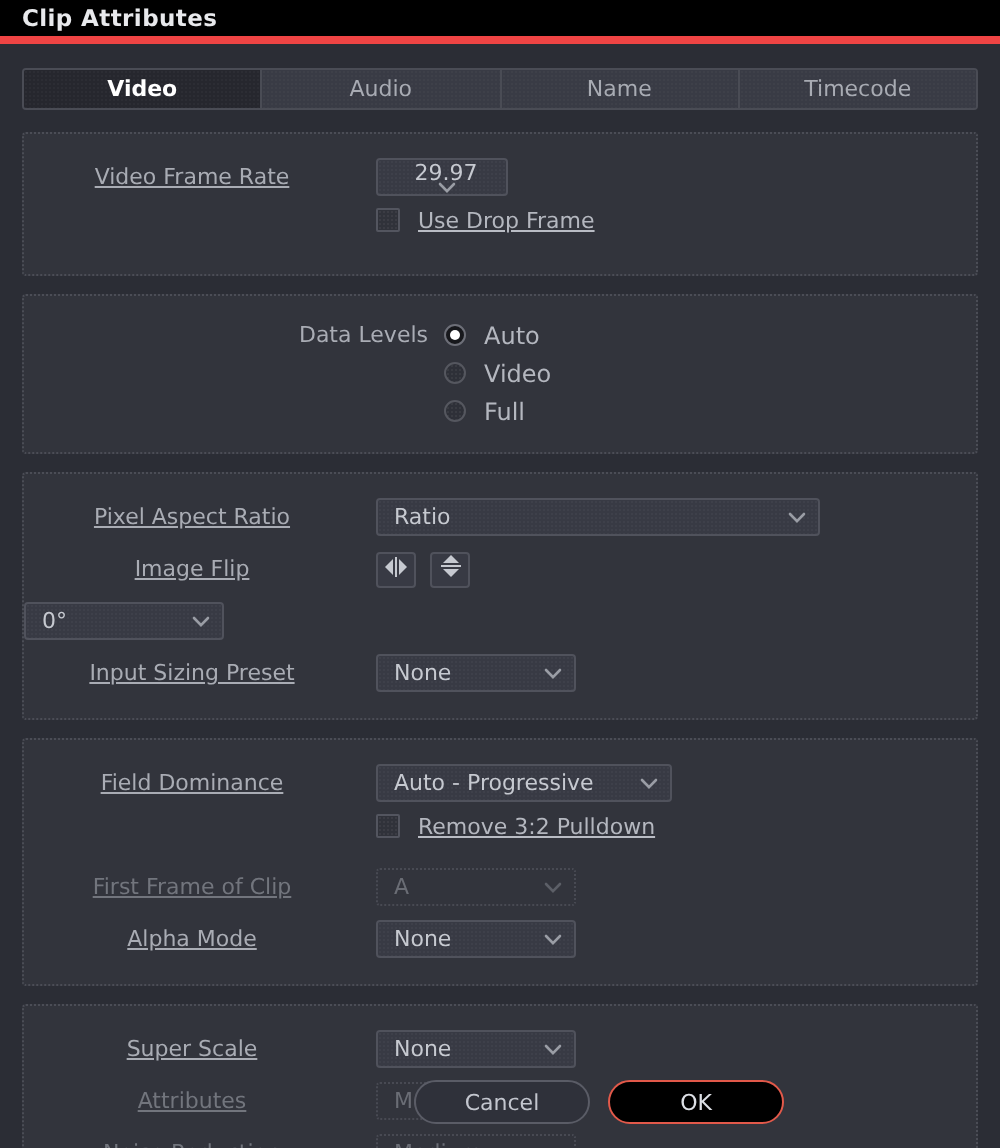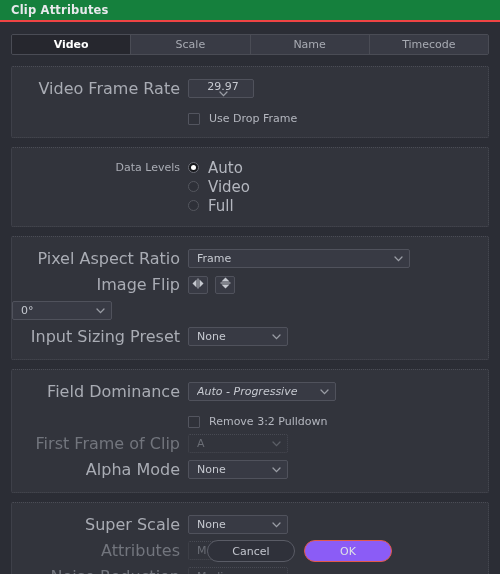--- a/index.html
+++ b/index.html
@@ -14,22 +14,22 @@
     background: #2b2d35;
     font-family: "DejaVu Sans", "Liberation Sans", sans-serif;
     color: #b9bcc4;
     font-size: 11px;
     -webkit-font-smoothing: antialiased;
   }
 
   
   .titlebar {
     height: 22px;
-    background: #15803d;
-    border-bottom: 2px solid #ef4444;
+    background: #000000;
+    border-bottom: 4px solid #ef4444;
     display: flex;
     align-items: center;
     padding-left: 11px;
   }
   .titlebar-text {
     font-size: 11.5px;
     font-weight: bold;
     color: #e8e9ec;
     letter-spacing: 0.2px;
   }
@@ -84,26 +84,27 @@
   .row {
     display: flex;
     align-items: center;
     height: 21px;
     margin-bottom: 5px;
   }
   .row:last-child { margin-bottom: 0; }
 
   .label {
     width: 176px;
-    text-align: right;
+    text-align: center;
     padding-right: 8px;
-    font-size: 16px;
+    font-size: 11px;
     color: #a9acb4;
     white-space: nowrap;
     flex: 0 0 auto;
+    text-decoration: underline;
   }
   .label.dim { color: #72757d; }
 
   
   .dropdown {
     height: 19px;
     background: #383a44;
     border: 1px solid #50525c;
     border-radius: 2px;
     display: flex;
@@ -132,28 +133,29 @@
   .dropdown.disabled {
     background: #32343c;
     border: 1px dotted #484a53;
     color: #6a6d75;
   }
   .dropdown.disabled .chev { color: #5c5f67; }
 
   .w-fr   { width: 66px; flex-direction: column; }
   .w-wide { width: 222px; }
   .w-mid  { width: 100px; }
-  .w-fd   { width: 148px; font-style: italic; }
+  .w-fd   { width: 148px; }
 
   
   .checkrow {
     display: flex;
-    align-items: flex-end;
+    align-items: flex-start;
     height: 21px;
     margin-bottom: 5px;
+    text-decoration: underline;
   }
   .checkrow .spacer { width: 176px; flex: 0 0 auto; }
   .checkbox {
     width: 12px;
     height: 12px;
     background: #30323a;
     border: 1px solid #53555f;
     border-radius: 1px;
     flex: 0 0 auto;
     background-image: radial-gradient(rgba(255,255,255,0.05) 0.5px, transparent 0.5px);
@@ -197,21 +199,21 @@
   .radio.on::after {
     content: "";
     position: absolute;
     left: 2px; top: 2px;
     width: 5px; height: 5px;
     border-radius: 50%;
     background: #ffffff;
   }
   .radio-text {
     margin-left: 9px;
-    font-size: 15px;
+    font-size: 12px;
     color: #b4b7bf;
   }
 
   
   .flipgroup { display: flex; align-items: center; gap: 7px; }
   .flipbtn {
     width: 20px;
     height: 18px;
     background: #383a44;
     border: 1px solid #50525c;
@@ -245,36 +247,36 @@
     font-size: 11px;
     color: #c3c6ce;
     background: #2f313a;
     border: 1px solid #5a5c66;
     cursor: default;
     padding: 0 14px;
   }
   .btn.primary {
     border: 1px solid #e2594a;
     color: #dde0e6;
-    background: #8b5cf6;
+    background: #000000;
   }
 </style>
 </head>
 <body>
 
 <div class="titlebar">
   <span class="titlebar-text">Clip Attributes</span>
 </div>
 
 <div class="tabbar">
   <div class="tab active">
     <span>Video</span>
   </div>
   <div class="tab">
-    <span>Scale</span>
+    <span>Audio</span>
   </div>
   <div class="tab">
     <span>Name</span>
   </div>
   <div class="tab">
     <span>Timecode</span>
   </div>
 </div>
 
 <div class="content">
@@ -291,21 +293,21 @@
         </span>
       </div>
     </div>
     <div class="checkrow" style="margin-bottom:0;">
       <div class="spacer"></div>
       <div class="checkbox"></div>
       <span class="check-label">Use Drop Frame</span>
     </div>
   </div>
 
-  <div class="panel" style="padding-top:10px;padding-bottom:11px;">
+  <div class="panel" style="padding-top:10px;padding-bottom:11px;padding-left:34px;">
     <div class="radiogroup">
       <div class="radiorow">
         <div class="radio-label-cell">Data Levels</div>
         <div class="radio on"></div>
         <span class="radio-text">Auto</span>
       </div>
       <div class="radiorow">
         <div class="radio-label-cell"></div>
         <div class="radio"></div>
         <span class="radio-text">Video</span>
@@ -315,21 +317,21 @@
         <div class="radio"></div>
         <span class="radio-text">Full</span>
       </div>
     </div>
   </div>
 
   <div class="panel">
     <div class="row">
       <div class="label">Pixel Aspect Ratio</div>
       <div class="dropdown w-wide">
-        <span class="dd-text">Frame</span>
+        <span class="dd-text">Ratio</span>
         <span class="chev">
           <svg width="9" height="6" viewBox="0 0 9 6">
               <path d="M1 1 L4.5 4.6 L8 1" stroke="currentColor" stroke-width="1.3" fill="none" stroke-linecap="round"></path>
             </svg>
         </span>
       </div>
     </div>
 
     <div class="row">
       <div class="label">Image Flip</div>

